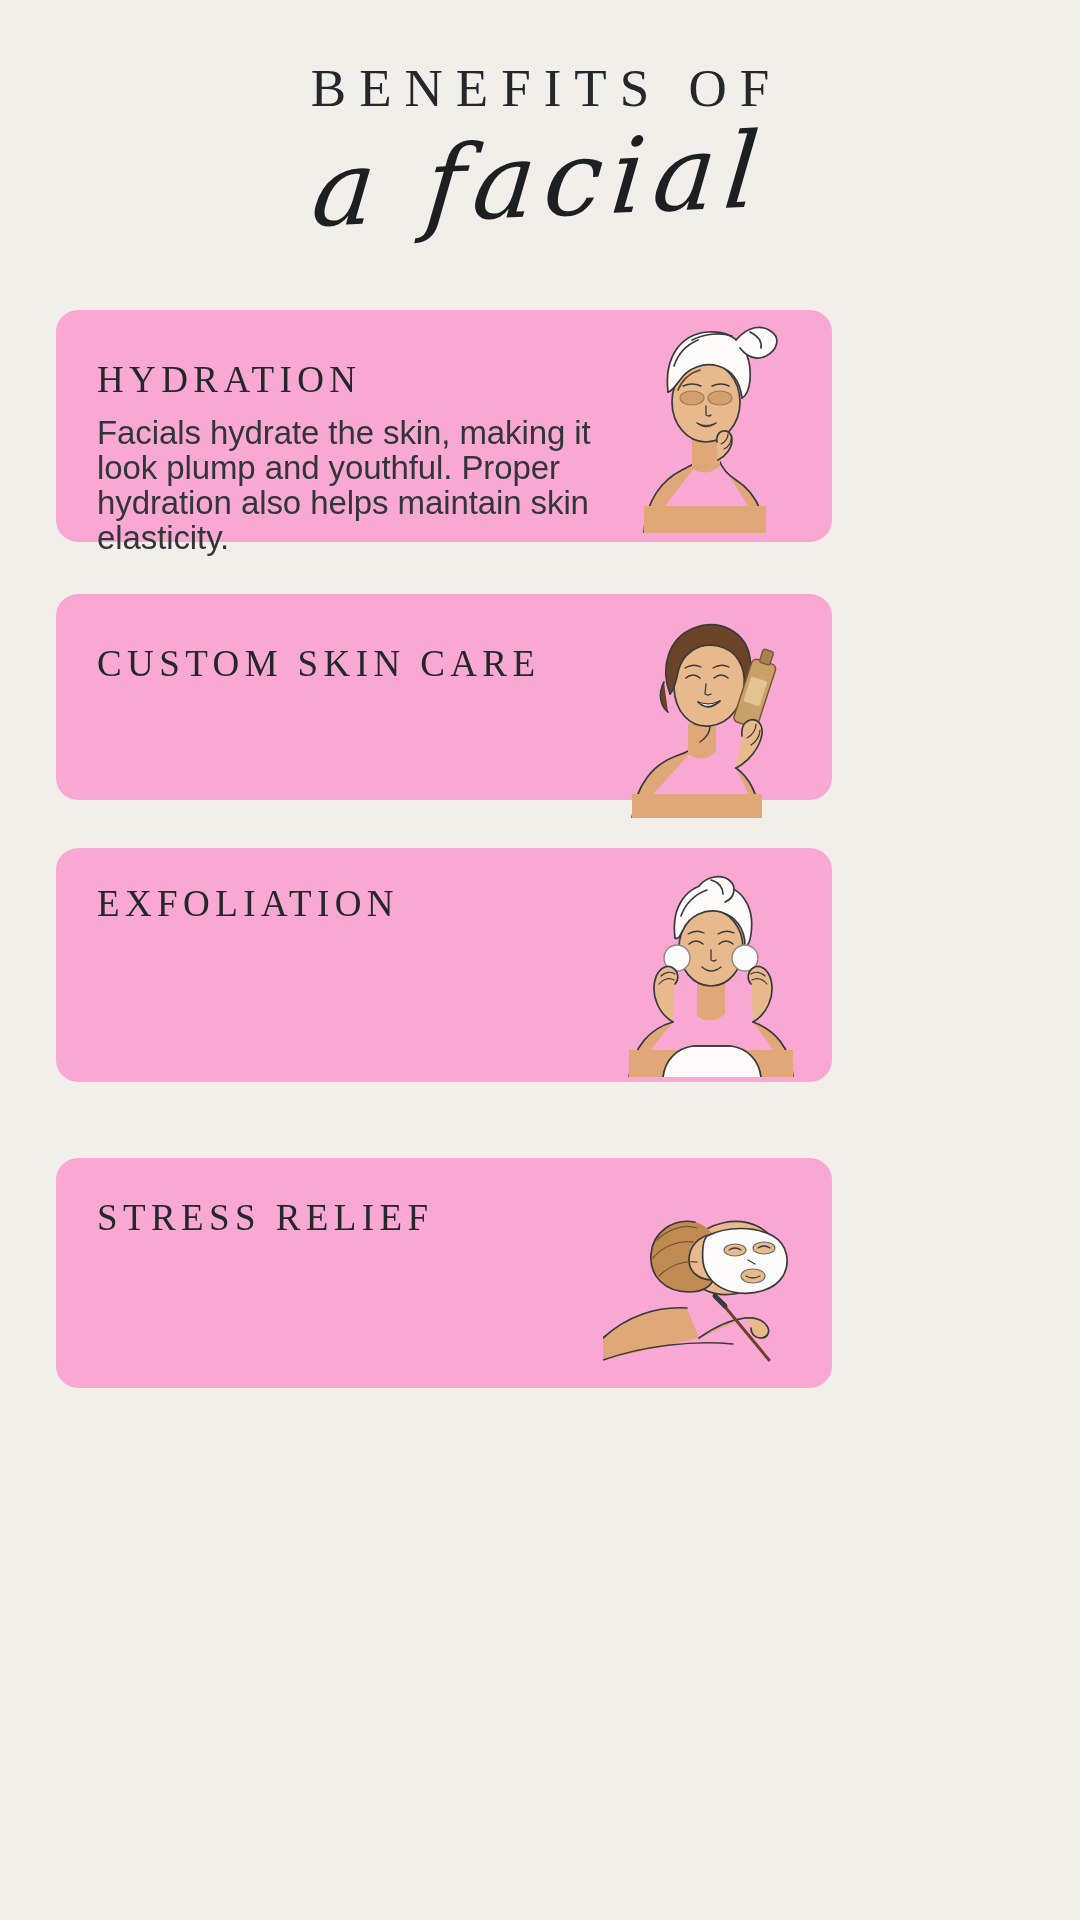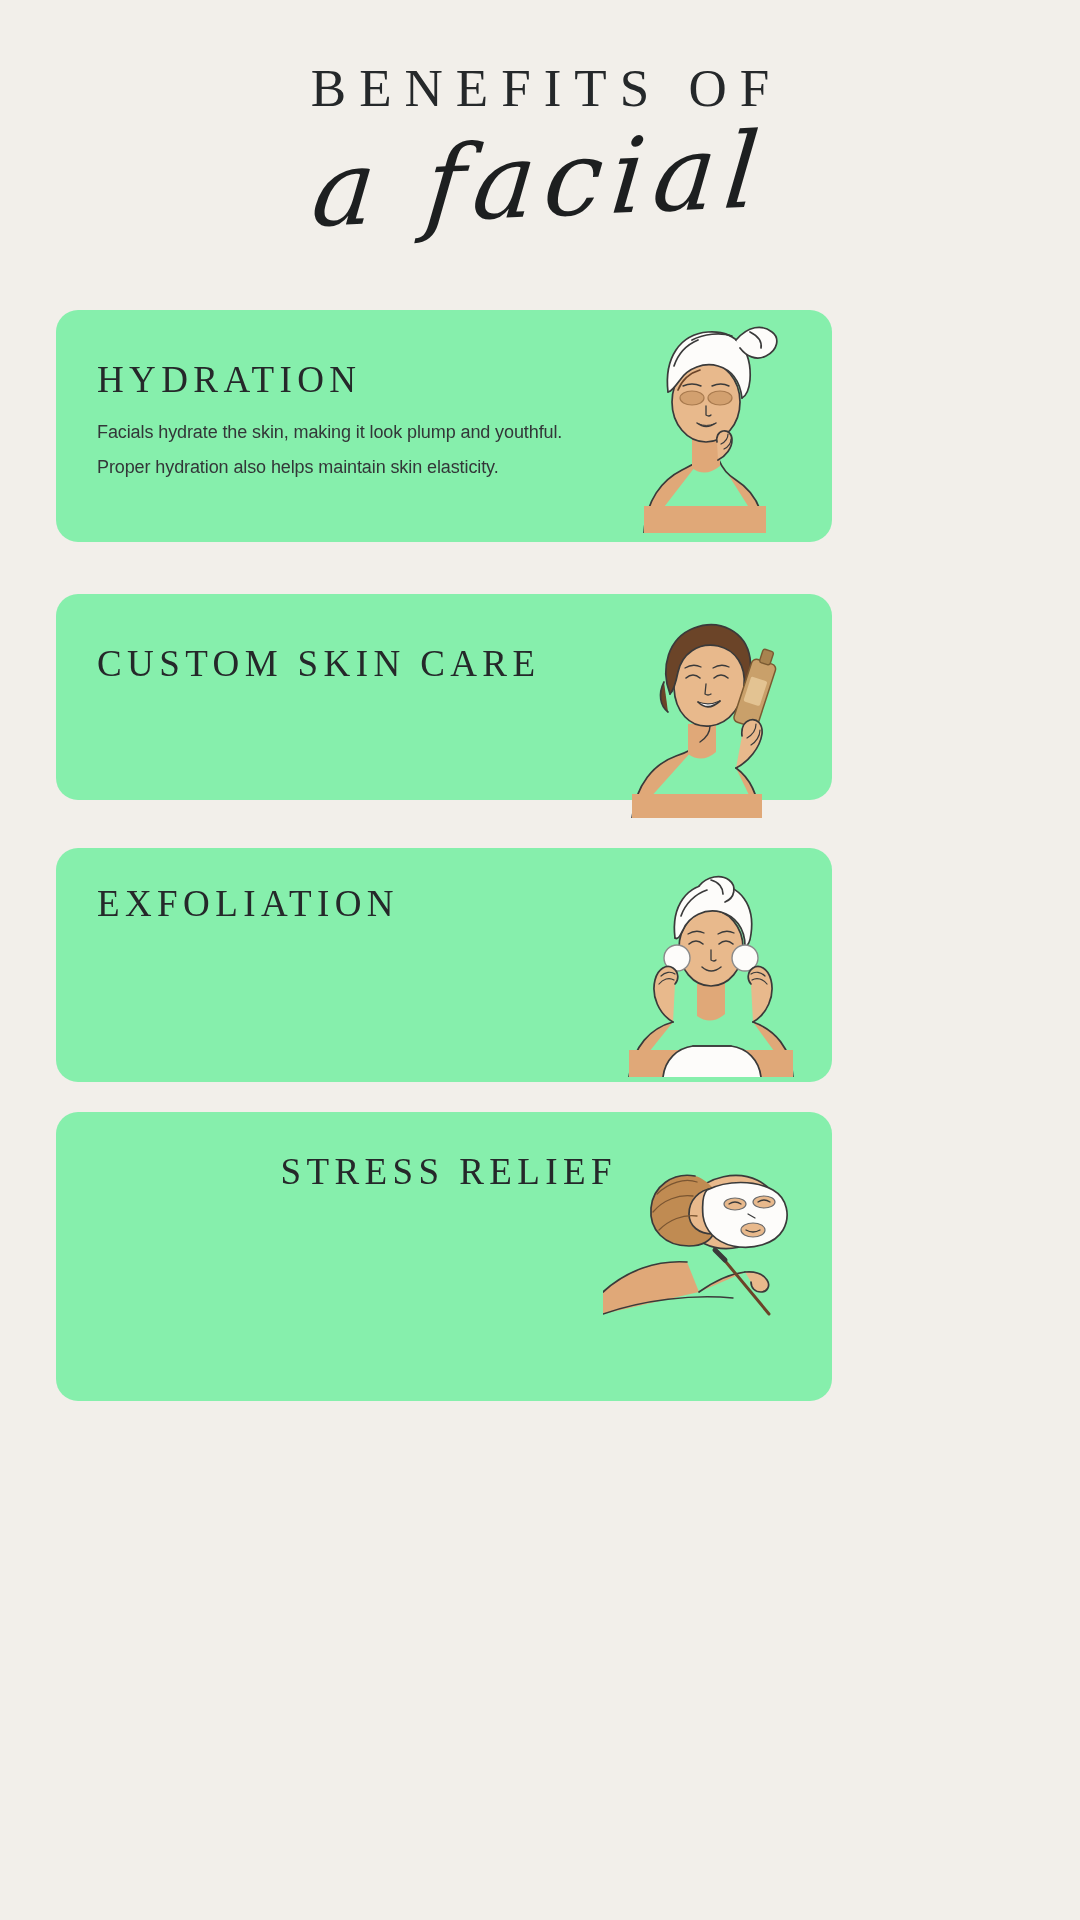--- a/index.html
+++ b/index.html
@@ -35,57 +35,57 @@
     transform:rotate(-2.5deg) skewX(-8deg);
     display:inline-block;
     position:relative;
   }
 
   
   .card {
     position:absolute;
     left:56px;
     width:776px;
-    background:#86efac;
+    background:#f9a8d4;
     border-radius:22px;
   }
   .card-inner { position:relative; height:100%; }
   .card-text { position:absolute; left:41px; top:0; width:520px; }
   .card-heading {
     font-family:"Liberation Serif", serif;
     font-size:37px;
     letter-spacing:5.4px;
     color:#25282a;
     font-weight:400;
     white-space:nowrap;
   }
   .card-body {
     font-family:"Liberation Sans", sans-serif;
-    font-size:18px;
+    font-size:33px;
     line-height:35px;
     color:#333638;
     margin-top:14px;
     letter-spacing:-0.1px;
   }
   .illo { position:absolute; }
 
   
   #card-1 { top:310px; height:232px; }
   #card-1 .card-text { top:48px; }
   #card-1 .illo { right:22px; top:8px; width:210px; height:215px; }
 
   #card-2 { top:594px; height:206px; }
   #card-2 .card-text { top:48px; }
   #card-2 .illo { right:20px; top:14px; width:210px; height:210px; }
 
   #card-3 { top:848px; height:234px; }
   #card-3 .card-text { top:34px; }
   #card-3 .illo { right:14px; top:24px; width:215px; height:205px; }
 
-  #card-4 { top:1112px; height:289px;text-align:right; }
+  #card-4 { top:1158px; height:230px; }
   #card-4 .card-text { top:38px; }
   #card-4 .illo { right:14px; top:30px; width:215px; height:180px; }
 </style>
 </head>
 <body>
 
 <div class="page">
 
   <div class="title-block">
     <div class="title-main">BENEFITS OF</div>

